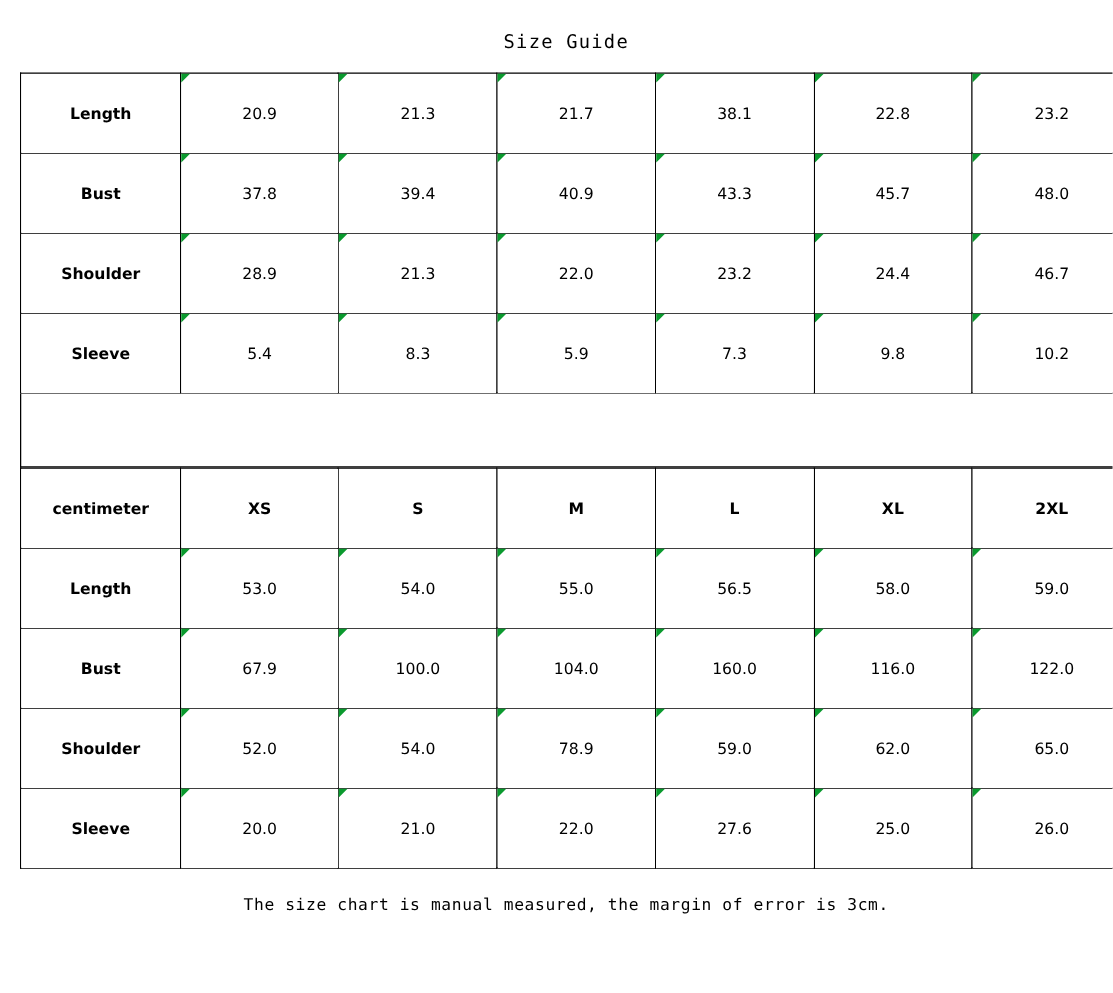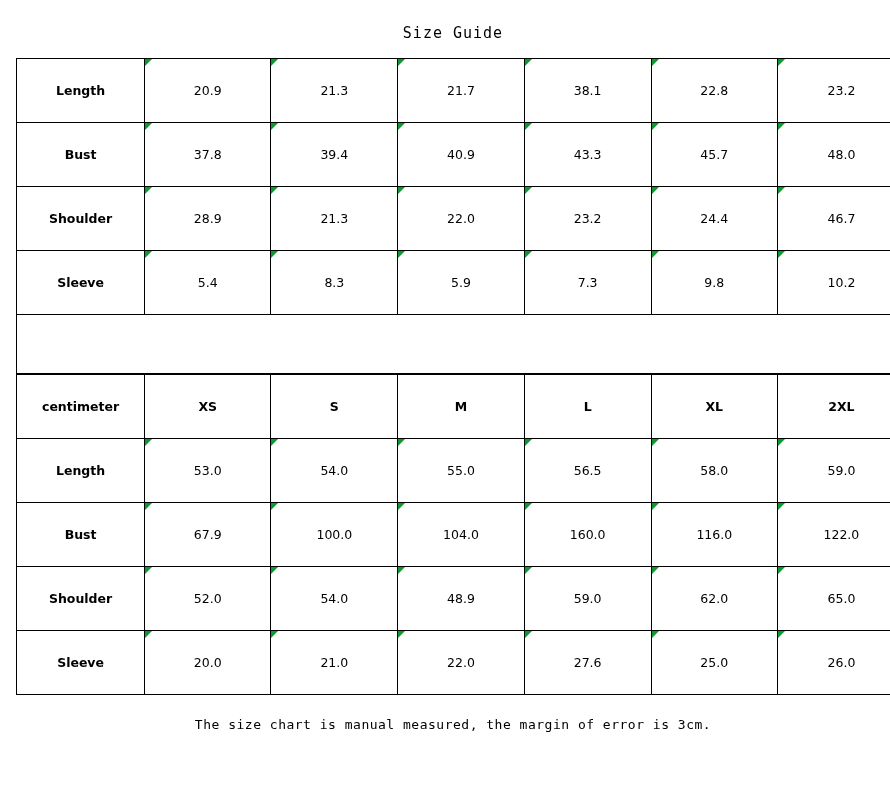--- a/index.html
+++ b/index.html
@@ -200,21 +200,21 @@
           <td class="marker">104.0</td>
           <td class="marker">160.0</td>
           <td class="marker">116.0</td>
           <td class="marker">122.0</td>
         </tr>
 
         <tr>
           <td class="rowhead">Shoulder</td>
           <td class="marker">52.0</td>
           <td class="marker">54.0</td>
-          <td class="marker">48.9</td>
+          <td class="marker">78.9</td>
           <td class="marker">59.0</td>
           <td class="marker">62.0</td>
           <td class="marker">65.0</td>
         </tr>
 
         <tr>
           <td class="rowhead">Sleeve</td>
           <td class="marker">20.0</td>
           <td class="marker">21.0</td>
           <td class="marker">22.0</td>

